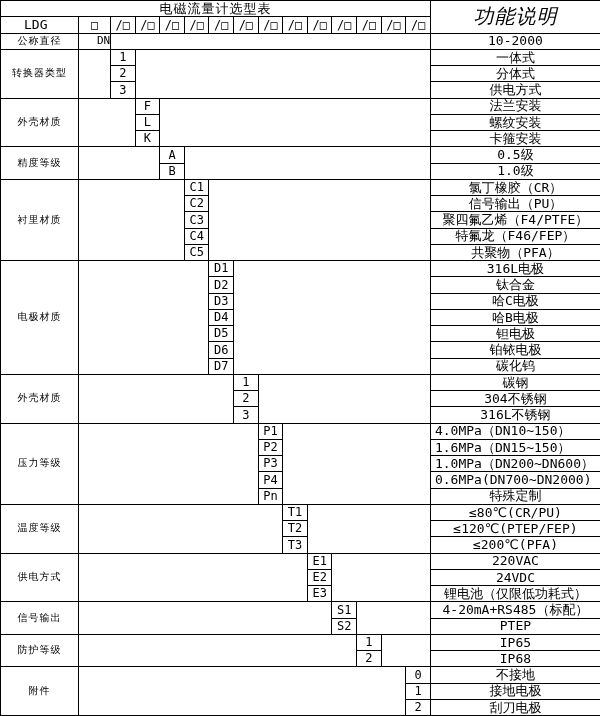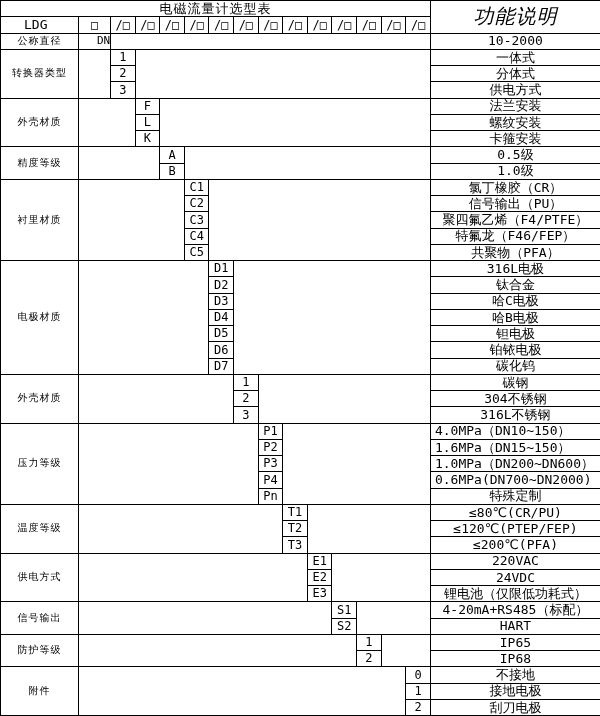--- a/index.html
+++ b/index.html
@@ -246,21 +246,21 @@
         </tr>
         <tr>
           <td class="label-cell" rowspan="2">信号输出</td>
           <td class="empty-cell" colspan="10" rowspan="2"></td>
           <td class="code-cell">S1</td>
           <td class="empty-cell" colspan="3" rowspan="2"></td>
           <td class="desc-cell">4-20mA+RS485（标配）</td>
         </tr>
         <tr>
           <td class="code-cell">S2</td>
-          <td class="desc-cell">HART</td>
+          <td class="desc-cell">PTEP</td>
         </tr>
         <tr>
           <td class="label-cell" rowspan="2">防护等级</td>
           <td class="empty-cell" colspan="11" rowspan="2"></td>
           <td class="code-cell">1</td>
           <td class="empty-cell" colspan="2" rowspan="2"></td>
           <td class="desc-cell">IP65</td>
         </tr>
         <tr>
           <td class="code-cell">2</td>

